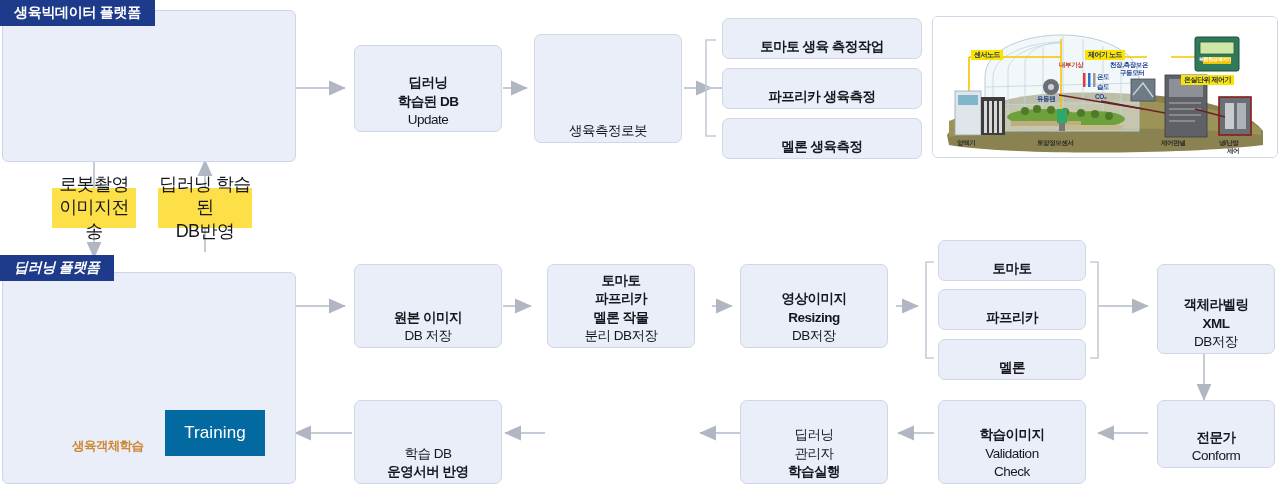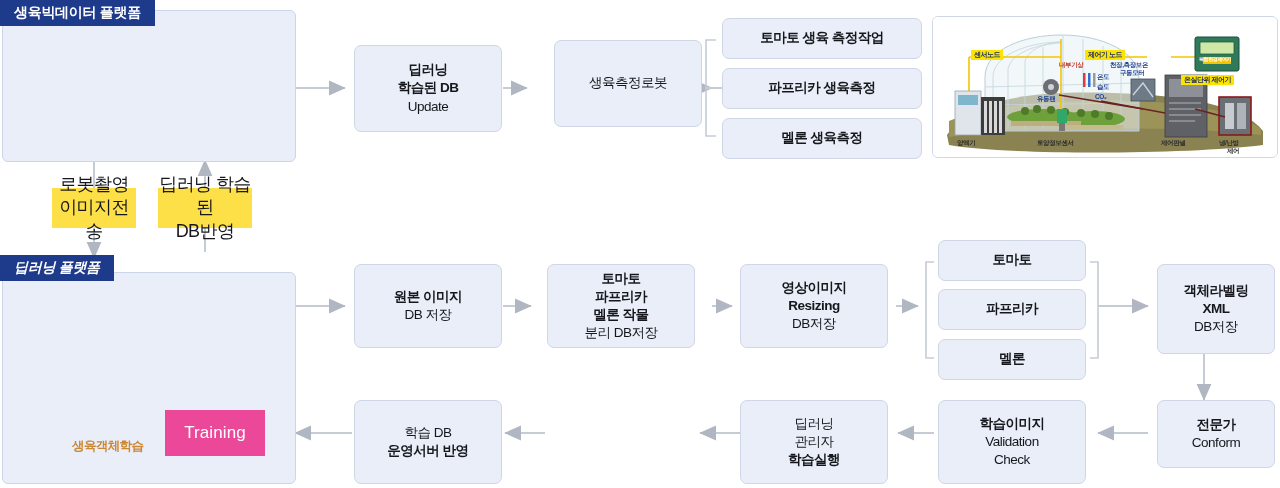--- a/index.html
+++ b/index.html
@@ -36,21 +36,21 @@
   .srv-text { display: flex; flex-direction: column; line-height: 1.12; }
   .srv-sub { color: #b9bfcb; font-size: 13px; letter-spacing: -0.2px; }
   .srv-title { color: #1c1c1c; font-size: 16px; font-weight: bold; letter-spacing: -0.6px; margin-top: 3px; }
 
   
   .pbox {
     position: absolute;
     background: #e9eef8;
     border: 1px solid #cfd6e6;
     border-radius: 7px;
-    display: flex; align-items: center; justify-content: center;
+    display: flex; align-items: flex-end; justify-content: center;
     text-align: center;
     color: #15171c;
     font-size: 13.5px;
     line-height: 1.35;
     letter-spacing: -0.5px;
     padding: 2px 6px;
   }
   .pbox .ln { display: block; }
   .pbox .b { font-weight: bold; }
   .pbox .n { font-weight: normal; }
@@ -64,21 +64,21 @@
     line-height: 1.3;
     letter-spacing: -0.6px;
     text-align: center;
     display: flex; align-items: center; justify-content: center;
     z-index: 4;
   }
 
   
   .training {
     position: absolute;
-    background: #ec4899;
+    background: #0369a1;
     color: #ffffff;
     font-size: 17px;
     display: flex; align-items: center; justify-content: center;
     letter-spacing: 0.1px;
     z-index: 4;
   }
   .train-cap {
     position: absolute;
     color: #cd8834;
     font-size: 12.5px;
@@ -242,21 +242,21 @@
   <div class="training" style="left:165px; top:410px; width:100px; height:46px;">Training</div>
   <div class="train-cap" style="left:72px; top:438px;">생육객체학습</div>
 
   <div class="pbox" style="left:354px; top:45px; width:148px; height:87px;">
     <div>
       <span class="ln b">딥러닝</span>
       <span class="ln b">학습된 DB</span>
       <span class="ln n">Update</span>
     </div>
   </div>
-  <div class="pbox" style="left:534px; top:40px; width:148px; height:87px;margin-left:20px;">
+  <div class="pbox" style="left:534px; top:34px; width:148px; height:109px;">
     <div>
       <span class="ln n">생육측정로봇</span>
     </div>
   </div>
 
   <div class="pbox" style="left:722px; top:18px; width:200px; height:41px;">
     <span class="b">토마토 생육 측정작업</span>
   </div>
   <div class="pbox" style="left:722px; top:118px; width:200px; height:41px;">
     <span class="b">멜론 생육측정</span>

